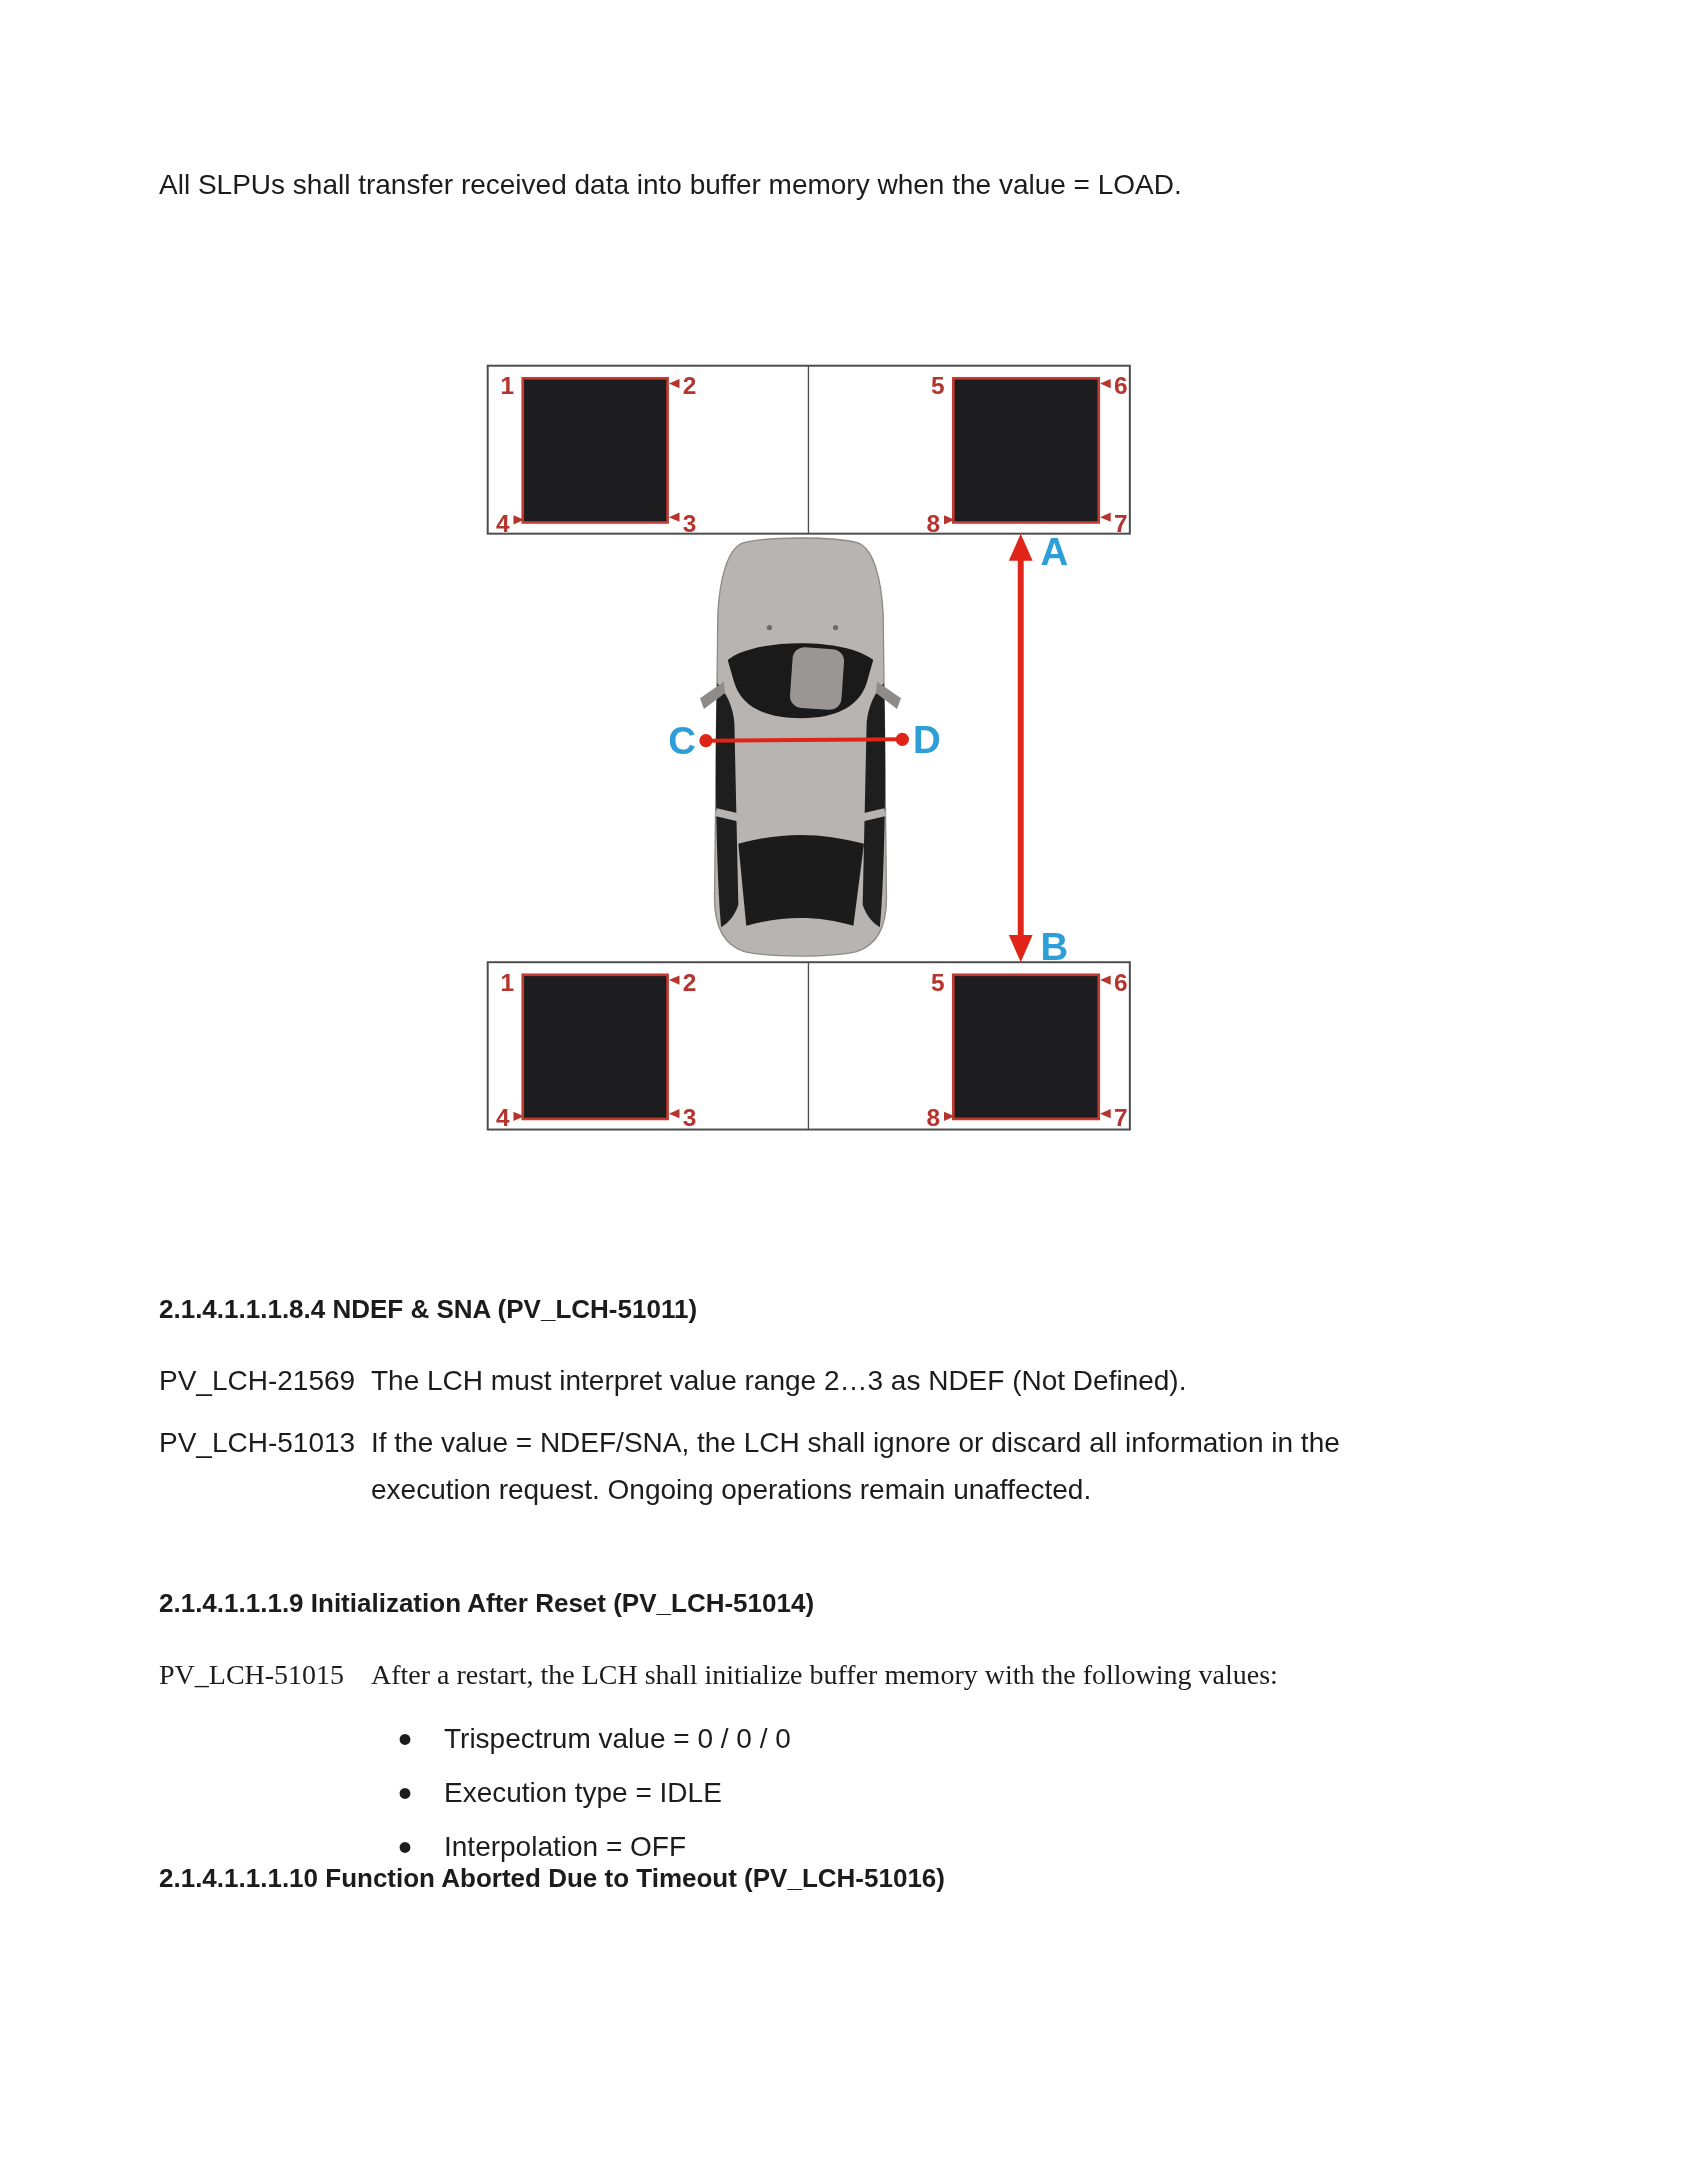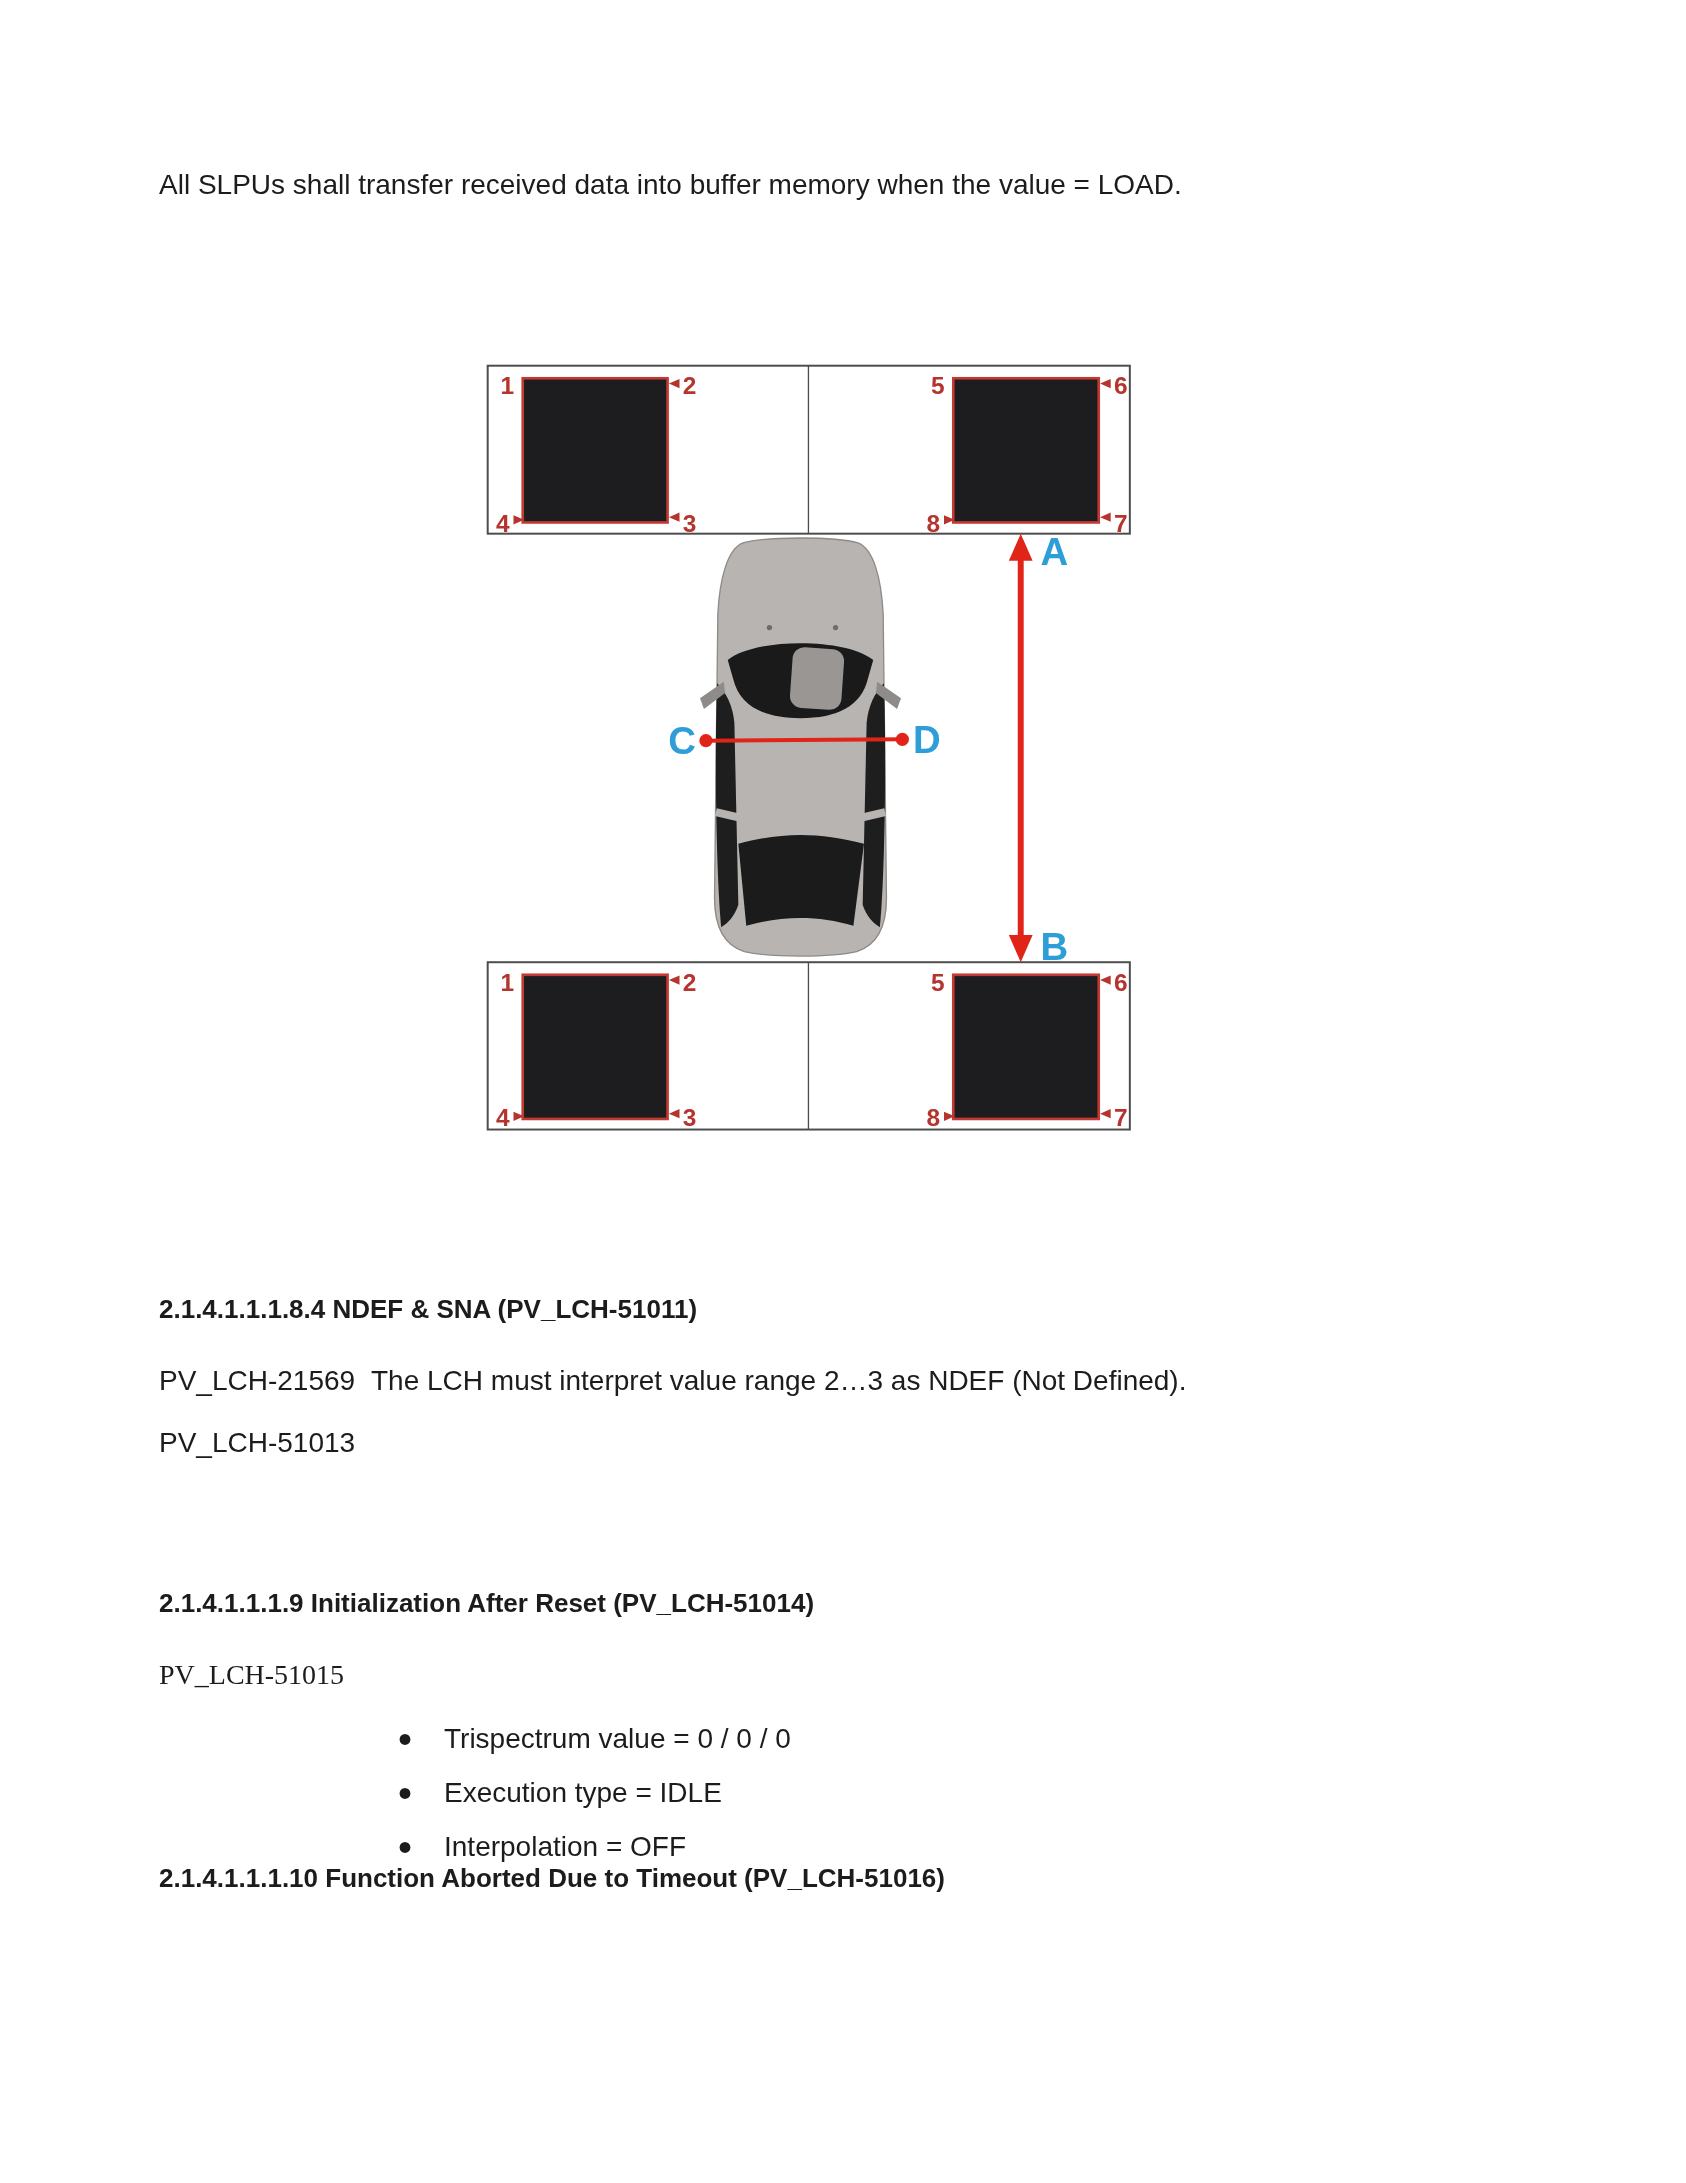--- a/index.html
+++ b/index.html
@@ -126,26 +126,33 @@
 
   <div class="req" style="top:1357px;">
     <span class="req-id">PV_LCH-21569</span>
     <span class="req-text">
       <span class="line">The LCH must interpret value range 2…3 as NDEF (Not Defined).</span>
     </span>
   </div>
 
   <div class="req" style="top:1419px;">
     <span class="req-id">PV_LCH-51013</span>
+    <span class="req-text">
+      <span class="line">If the value = NDEF/SNA, the LCH shall ignore or discard all information in the</span>
+      <span class="line">execution request. Ongoing operations remain unaffected.</span>
+    </span>
   </div>
 
   <div class="heading" style="top:1585px;">2.1.4.1.1.1.9 Initialization After Reset (PV_LCH-51014)</div>
 
   <div class="req" style="top:1651px;font-family:Liberation Serif, serif;">
     <span class="req-id">PV_LCH-51015</span>
+    <span class="req-text">
+      <span class="line">After a restart, the LCH shall initialize buffer memory with the following values:</span>
+    </span>
   </div>
 
   <div class="bullet-list" style="top:1712px;">
     <div class="bullet-item">
       <span class="bullet-dot">•</span>
       <span>Trispectrum value = 0 / 0 / 0</span>
     </div>
     <div class="bullet-item">
       <span class="bullet-dot">•</span>
       <span>Execution type = IDLE</span>

